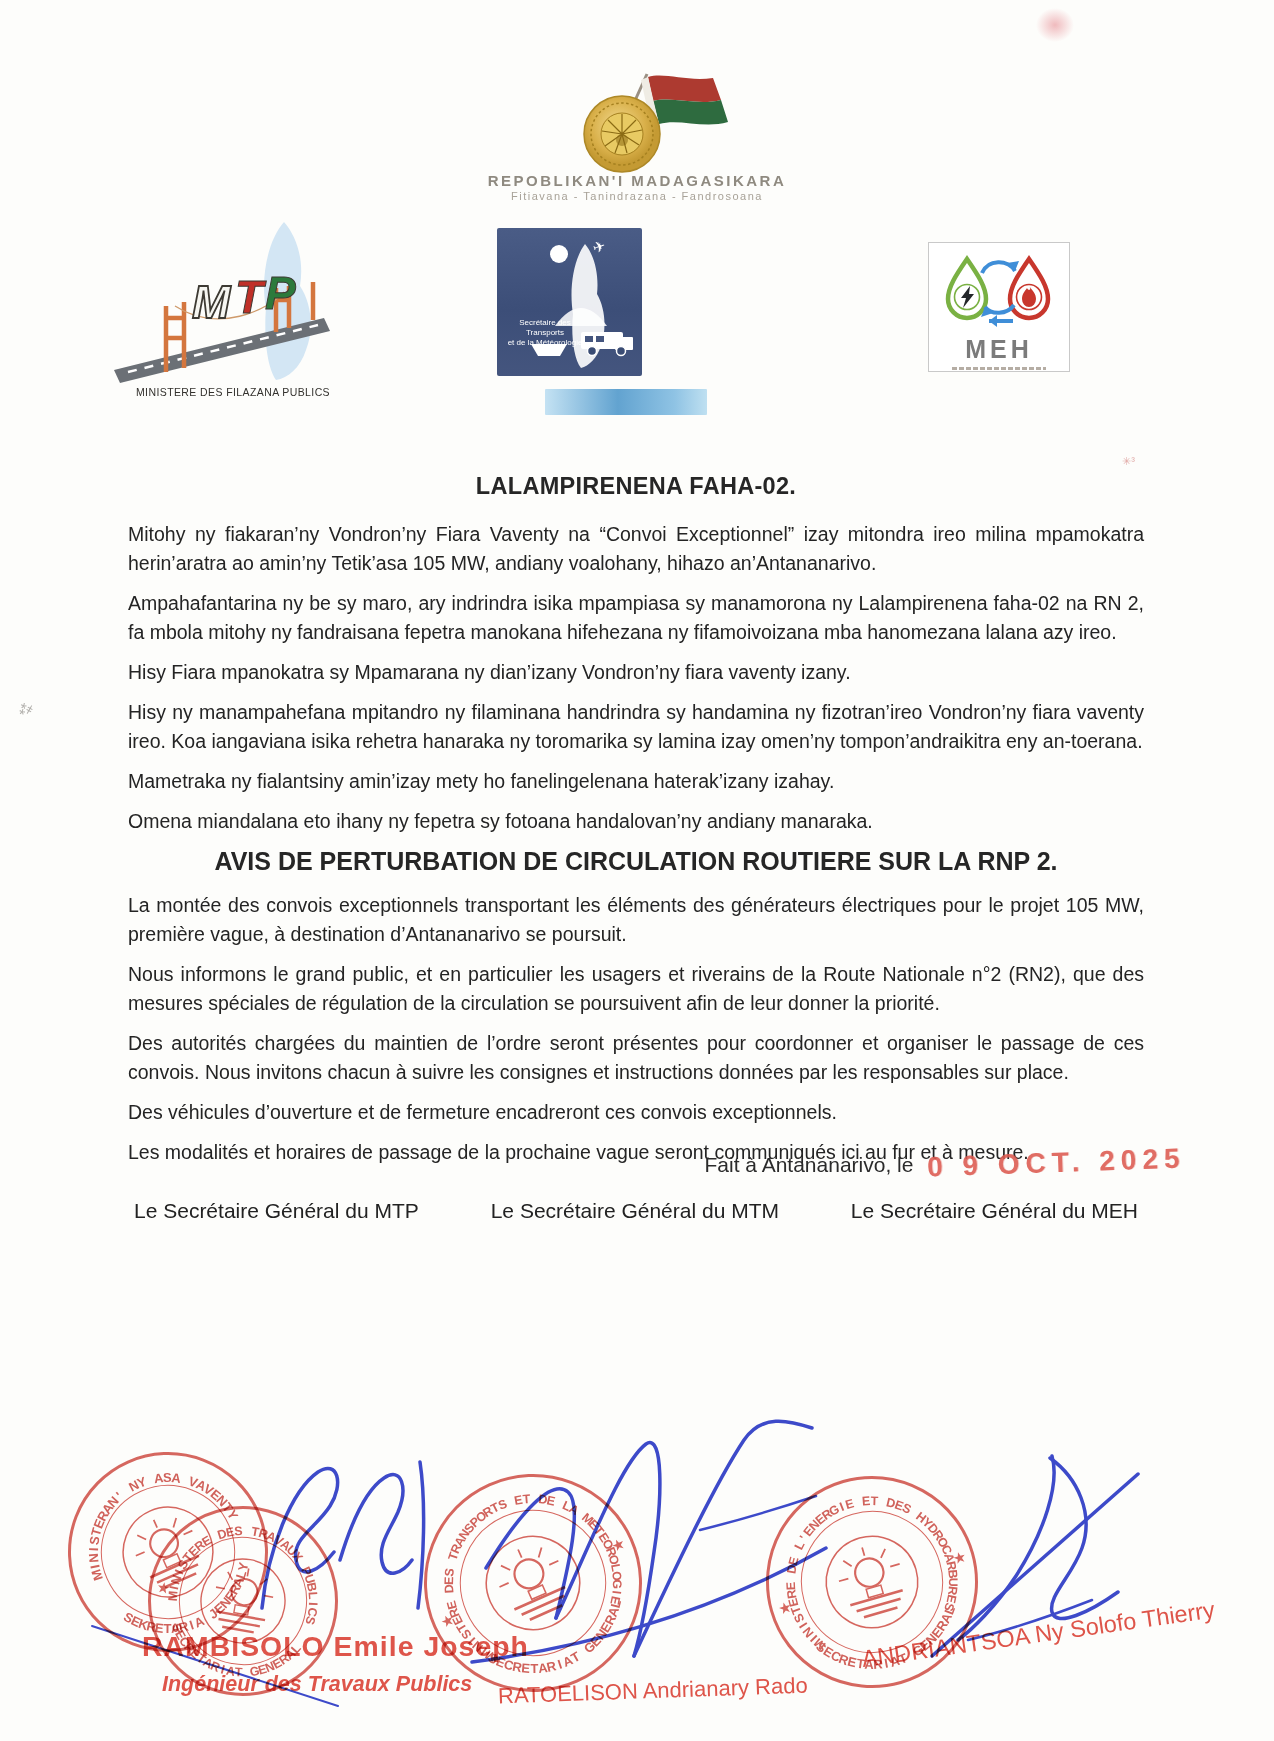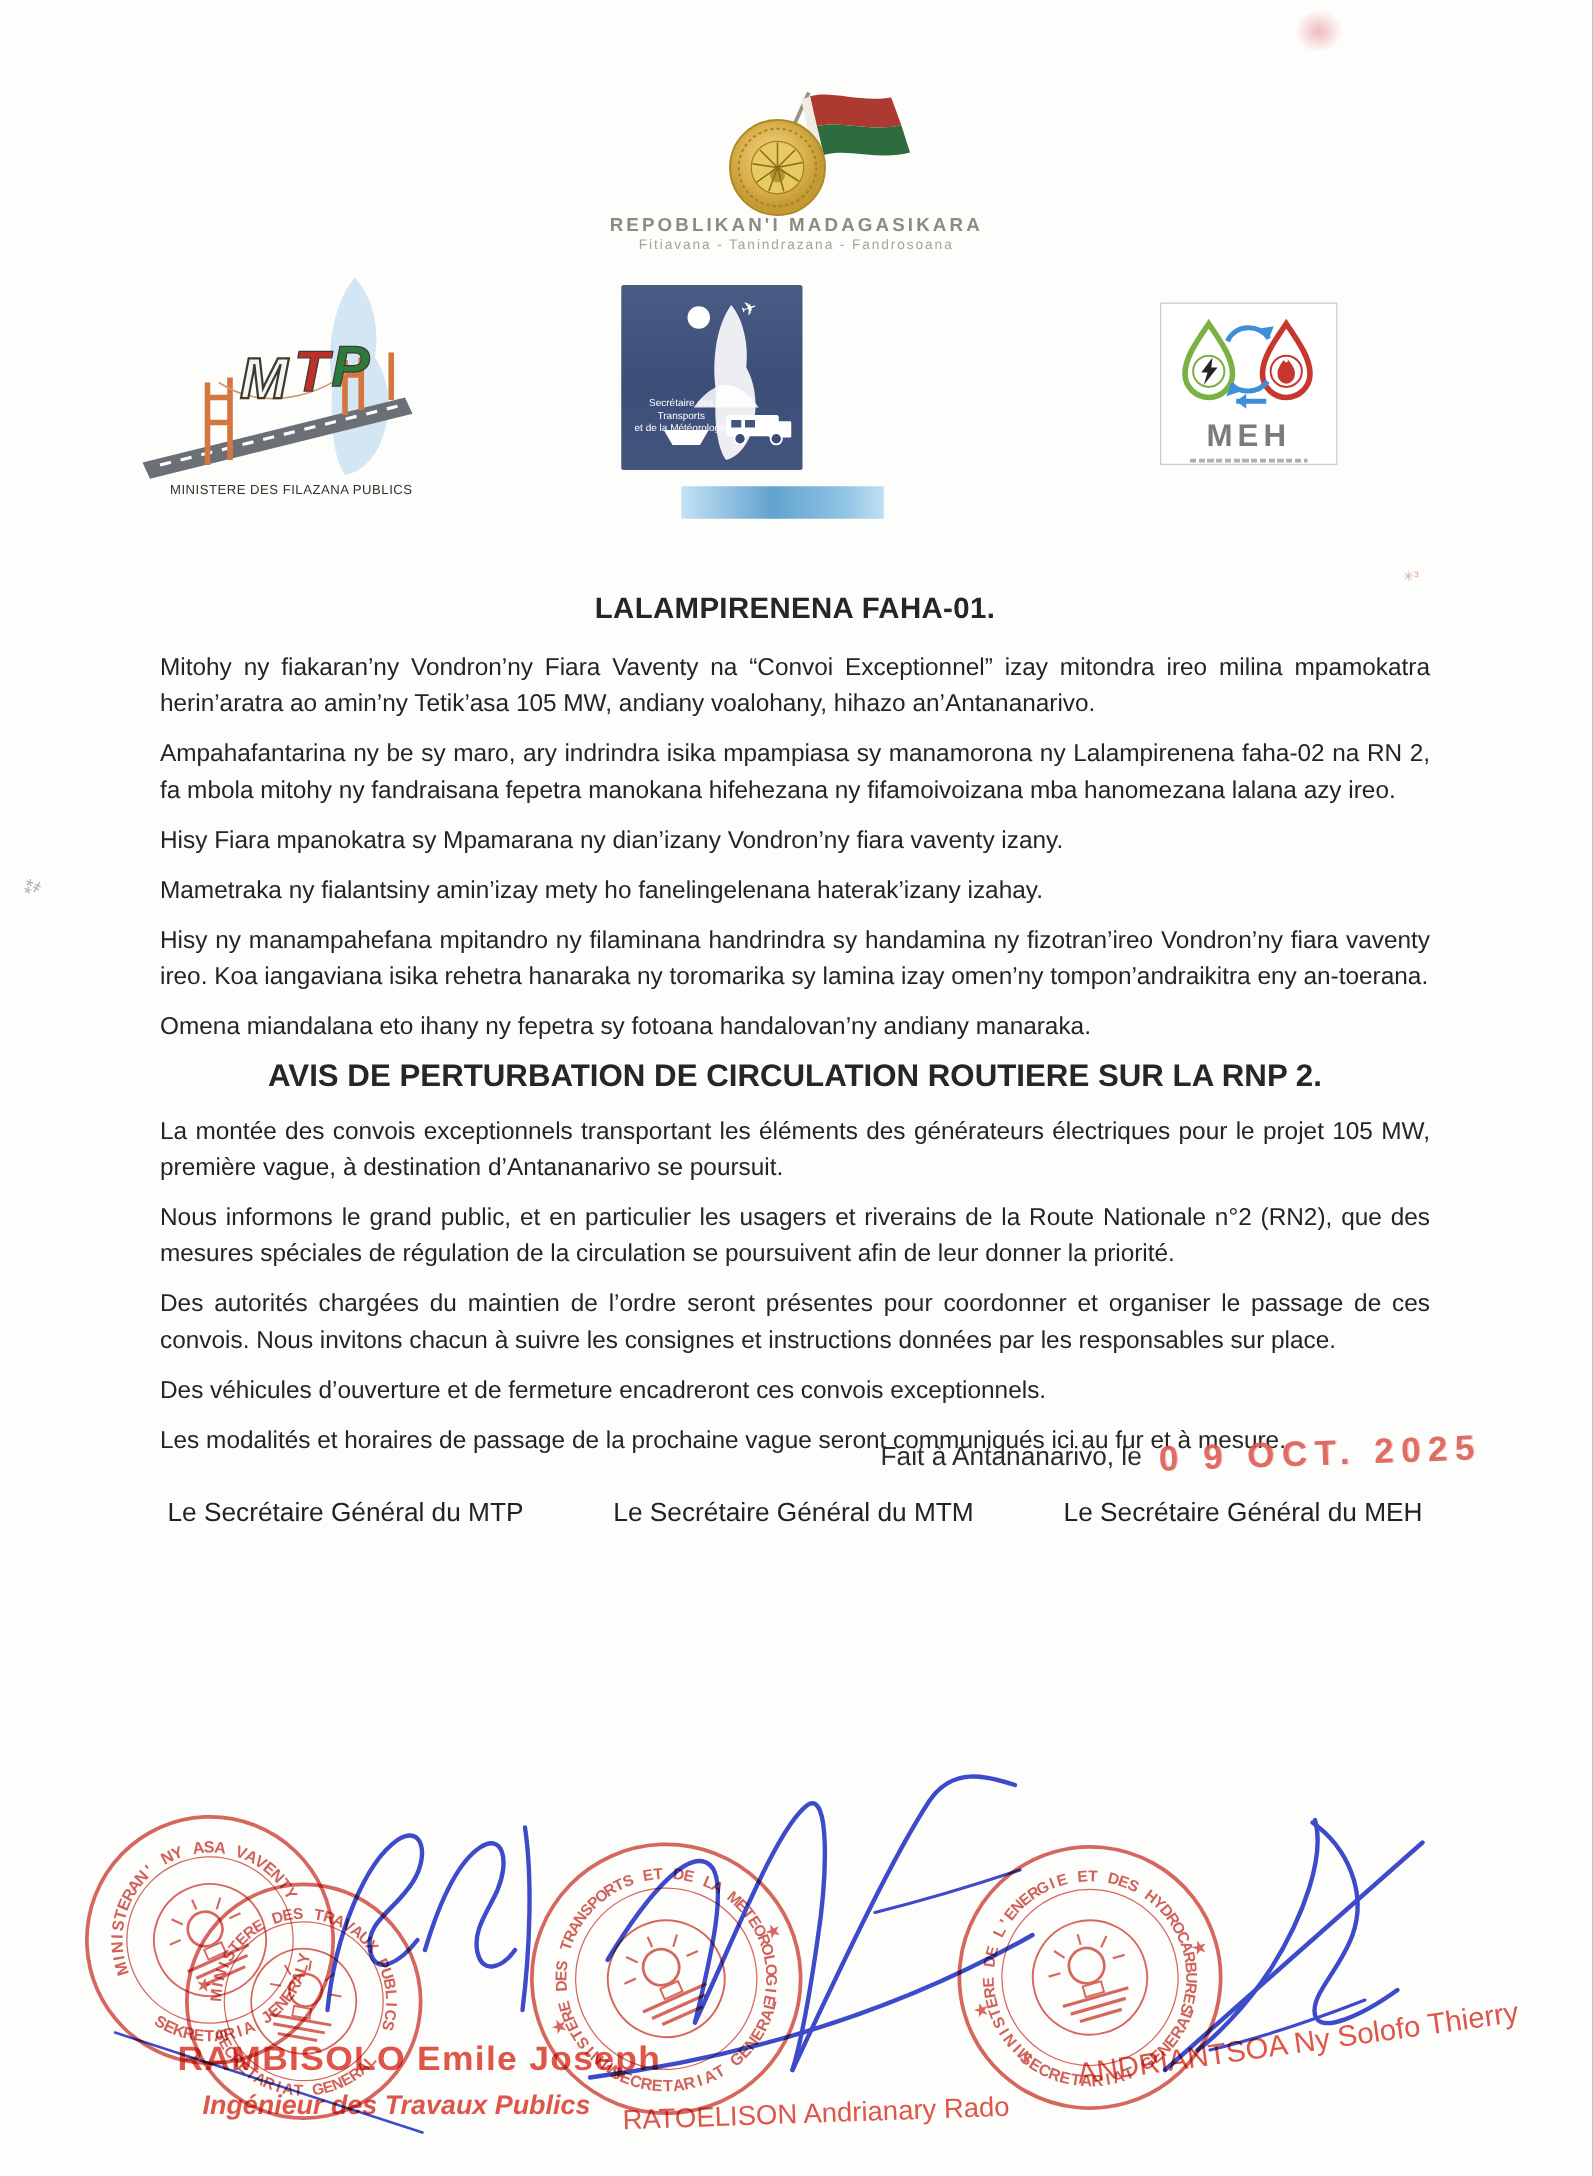--- a/index.html
+++ b/index.html
@@ -173,27 +173,27 @@
         <polygon points="60,74 68,68 68,80" fill="#3f8ed8" stroke="none"></polygon>
       </g>
     </svg>
     <div class="meh-word">MEH</div>
     <div class="meh-micro"></div>
   </div>
 
   <main class="content">
     <h1 class="doc-title">
       <br>
-      <span>LALAMPIRENENA FAHA-01.</span>
+      <span>LALAMPIRENENA FAHA-02.</span>
     </h1>
     <p>Mitohy ny fiakaran’ny Vondron’ny Fiara Vaventy na “Convoi Exceptionnel” izay mitondra ireo milina mpamokatra herin’aratra ao amin’ny Tetik’asa 105 MW, andiany voalohany, hihazo an’Antananarivo.</p>
     <p>Ampahafantarina ny be sy maro, ary indrindra isika mpampiasa sy manamorona ny Lalampirenena faha-02 na RN 2, fa mbola mitohy ny fandraisana fepetra manokana hifehezana ny fifamoivoizana mba hanomezana lalana azy ireo.</p>
     <p>Hisy Fiara mpanokatra sy Mpamarana ny dian’izany Vondron’ny fiara vaventy izany.</p>
+    <p>Hisy ny manampahefana mpitandro ny filaminana handrindra sy handamina ny fizotran’ireo Vondron’ny fiara vaventy ireo. Koa iangaviana isika rehetra hanaraka ny toromarika sy lamina izay omen’ny tompon’andraikitra eny an-toerana.</p>
     <p>Mametraka ny fialantsiny amin’izay mety ho fanelingelenana haterak’izany izahay.</p>
-    <p>Hisy ny manampahefana mpitandro ny filaminana handrindra sy handamina ny fizotran’ireo Vondron’ny fiara vaventy ireo. Koa iangaviana isika rehetra hanaraka ny toromarika sy lamina izay omen’ny tompon’andraikitra eny an-toerana.</p>
     <p>Omena miandalana eto ihany ny fepetra sy fotoana handalovan’ny andiany manaraka.</p>
 
     <h2 class="fr-title">AVIS DE PERTURBATION DE CIRCULATION ROUTIERE SUR LA RNP 2.</h2>
     <p>La montée des convois exceptionnels transportant les éléments des générateurs électriques pour le projet 105 MW, première vague, à destination d’Antananarivo se poursuit.</p>
     <p>Nous informons le grand public, et en particulier les usagers et riverains de la Route Nationale n°2 (RN2), que des mesures spéciales de régulation de la circulation se poursuivent afin de leur donner la priorité.</p>
     <p>Des autorités chargées du maintien de l’ordre seront présentes pour coordonner et organiser le passage de ces convois. Nous invitons chacun à suivre les consignes et instructions données par les responsables sur place.</p>
     <p>Des véhicules d’ouverture et de fermeture encadreront ces convois exceptionnels.</p>
     <p>Les modalités et horaires de passage de la prochaine vague seront communiqués ici au fur et à mesure.</p>
 
     <div class="date-line">

